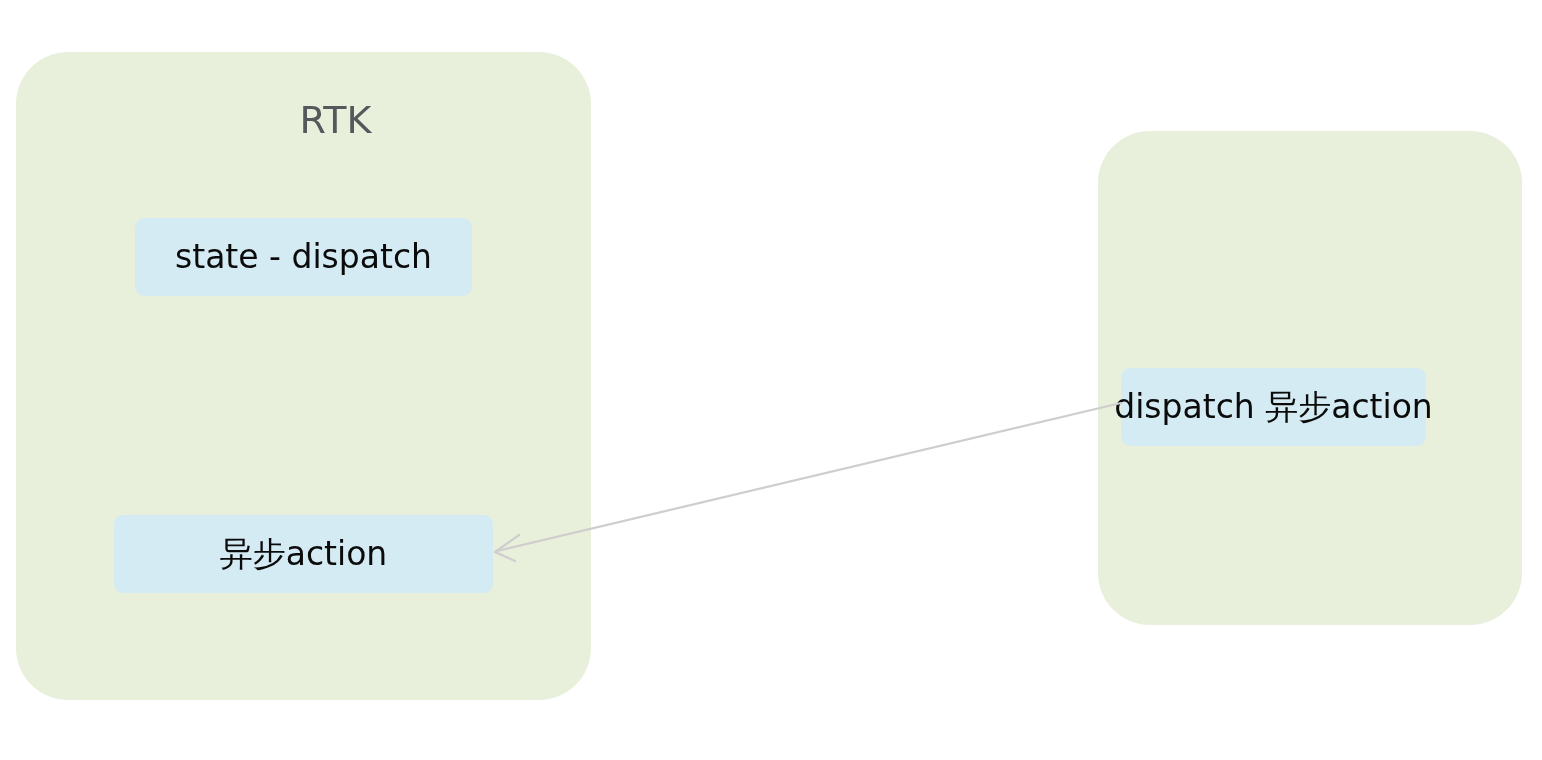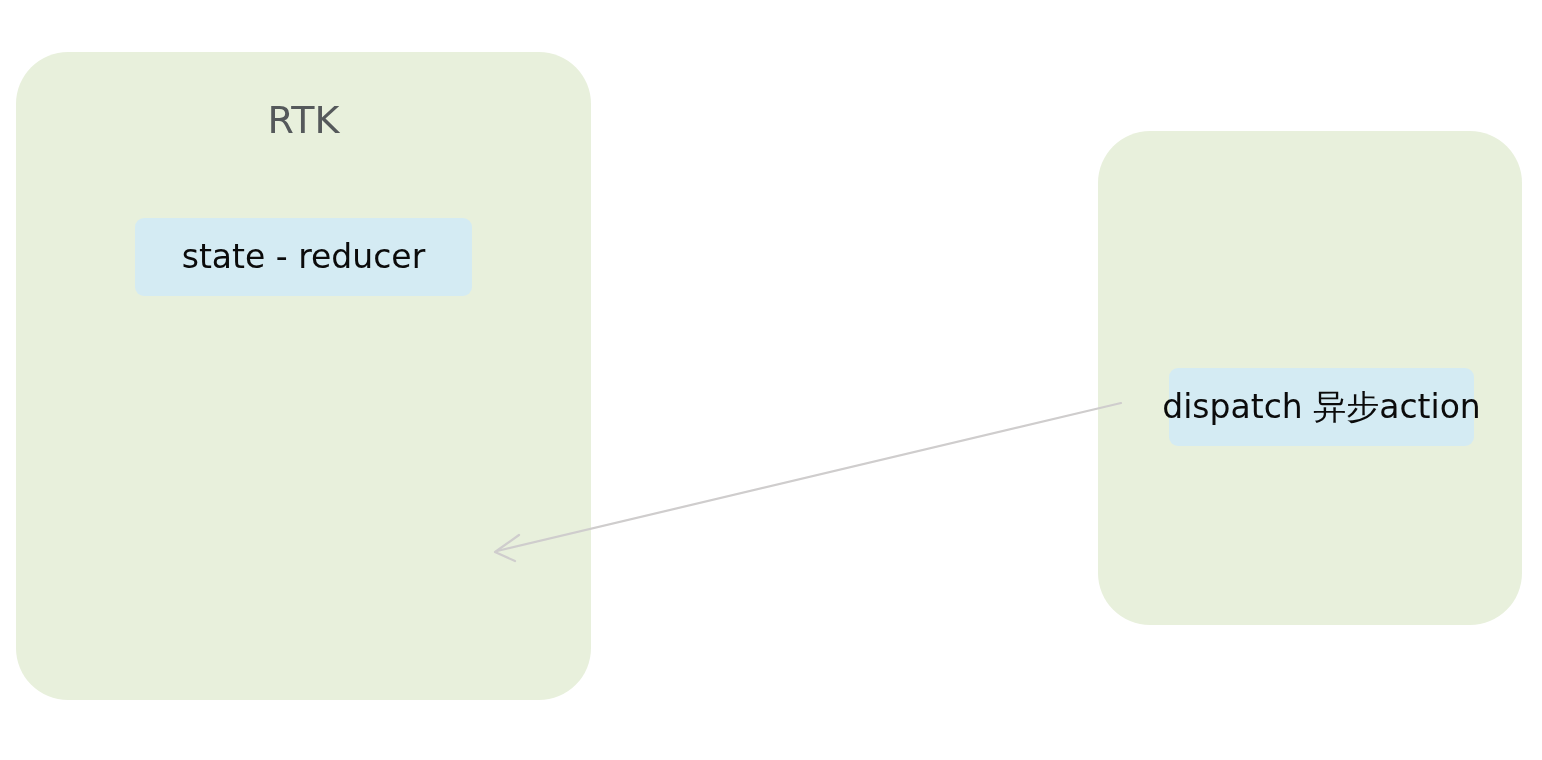--- a/index.html
+++ b/index.html
@@ -42,20 +42,21 @@
   .group-title {
     position: absolute;
     left: 0;
     width: 100%;
     text-align: center;
     color: #55595b;
     font-size: 38px;
     line-height: 44px;
     font-weight: 400;
     white-space: nowrap;
+    padding-left: 32px;
   }
   .group-rtk .group-title { top: 46px; }
   .group-component .group-title { top: 62px; }
 
   
   .node {
     position: absolute;
     background: #d4ebf3;
     border-radius: 9px;
     display: flex;
@@ -63,21 +64,21 @@
     justify-content: center;
     box-sizing: border-box;
     color: #0b0b0b;
     font-size: 33px;
     line-height: 38px;
     white-space: nowrap;
   }
   .node-state     { left: 119px; top: 166px; width: 337px; height: 78px; }
   .node-reducer   { left:  98px; top: 314px; width: 379px; height: 78px; }
   .node-async     { left:  98px; top: 463px; width: 379px; height: 78px; }
-  .node-dispatch  { left:  23px; top: 237px; width: 305px; height: 78px; margin-left: 48px; }
+  .node-dispatch  { left:  23px; top: 237px; width: 305px; height: 78px; }
 
   
   #connector {
     position: absolute;
     left: 0;
     top: 0;
     width: 1542px;
     height: 760px;
     pointer-events: none;
   }
@@ -91,24 +92,27 @@
 </style>
 </head>
 <body>
 
 <div id="canvas">
 
   <div class="group group-rtk">
     <div class="group-title">RTK</div>
 
     <div class="node node-state">
-      <span>state - reducer</span>
+      <span>state - dispatch</span>
     </div>
 
 
+    <div class="node node-async">
+      <span>异步action</span>
+    </div>
   </div>
 
   <div class="group group-component">
 
     <div class="node node-dispatch">
       <span>dispatch 异步action</span>
     </div>
   </div>
 
   <svg id="connector" viewBox="0 0 1542 760">

